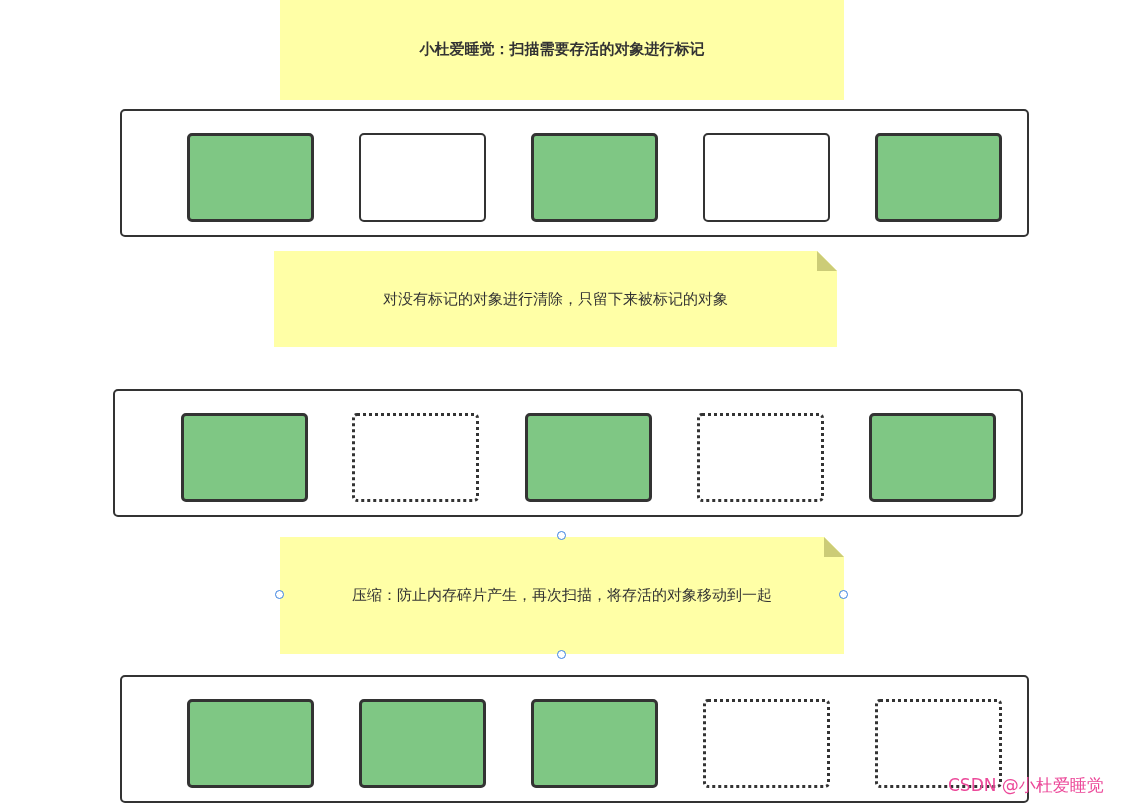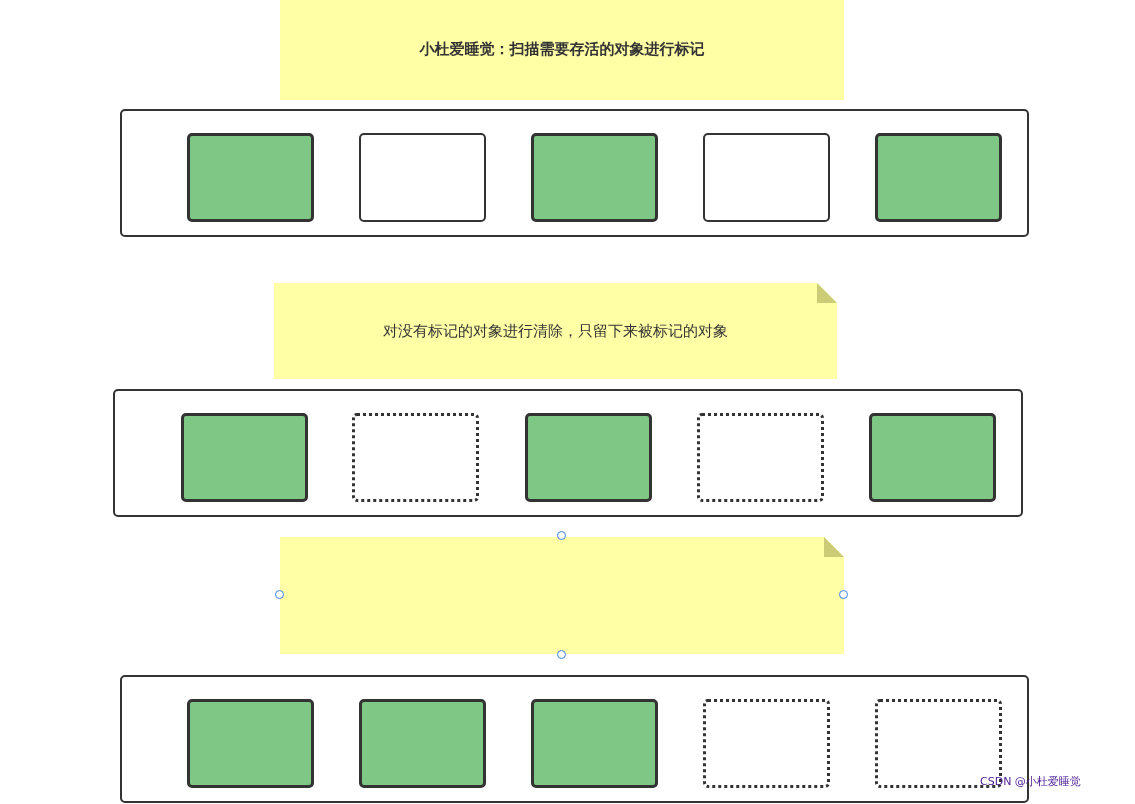--- a/index.html
+++ b/index.html
@@ -11,60 +11,61 @@
     .note.bold { font-weight: bold; }
     .container { position: absolute; box-sizing: border-box; border: 2px solid #333333;
                  border-radius: 5px; background: #ffffff; }
     .block { position: absolute; box-sizing: border-box; width: 127px; height: 89px;
              border-radius: 5px; }
     .block.live { background: #7fc784; border: 3px solid #333333; }
     .block.free { background: #ffffff; border: 2px solid #333333; }
     .block.freed { background: #ffffff; border: 3px dotted #333333; }
     .handle { position: absolute; width: 9px; height: 9px; box-sizing: border-box;
               border: 1.5px solid #3b82e0; border-radius: 50%; background: #ffffff; }
-    .watermark { position: absolute; left: 980px; top: 774px; font-size: 11px; color: #4c1d95;
+    .watermark { position: absolute; left: 948px; top: 774px; font-size: 17px; color: #ec4899;
                  white-space: nowrap; font-family: "DejaVu Sans", sans-serif; }
   </style>
 </head>
 <body>
 
 <div class="note bold" style="left:280px; top:-2px; width:564px; height:102px;">
 
   <span>小杜爱睡觉：扫描需要存活的对象进行标记</span>
 </div>
 
 <div class="container" style="left:120px; top:109px; width:909px; height:128px;">
   <div class="block live" style="left:65px; top:22px;"></div>
   <div class="block free" style="left:237px; top:22px;"></div>
   <div class="block live" style="left:409px; top:22px;"></div>
   <div class="block free" style="left:581px; top:22px;"></div>
   <div class="block live" style="left:753px; top:22px;"></div>
 </div>
 
-<div class="note" style="left:274px; top:251px; width:563px; height:96px;margin-top:32px;">
+<div class="note" style="left:274px; top:251px; width:563px; height:96px;">
   <svg class="fold-tri" viewBox="0 0 20 20">
     <polygon points="0,0 20,0 20,20" fill="#ffffff"></polygon>
     <polygon points="0,0 20,20 0,20" fill="#cccc77"></polygon>
   </svg>
   <span>对没有标记的对象进行清除，只留下来被标记的对象</span>
 </div>
 
 <div class="container" style="left:113px; top:389px; width:910px; height:128px;">
   <div class="block live" style="left:66px; top:22px;"></div>
   <div class="block freed" style="left:237px; top:22px;"></div>
   <div class="block live" style="left:410px; top:22px;"></div>
   <div class="block freed" style="left:582px; top:22px;"></div>
   <div class="block live" style="left:754px; top:22px;"></div>
 </div>
 
 <div class="note" style="left:280px; top:537px; width:564px; height:117px;">
   <svg class="fold-tri" viewBox="0 0 20 20">
     <polygon points="0,0 20,0 20,20" fill="#ffffff"></polygon>
     <polygon points="0,0 20,20 0,20" fill="#cccc77"></polygon>
   </svg>
+  <span>压缩：防止内存碎片产生，再次扫描，将存活的对象移动到一起</span>
 </div>
 <div class="handle" style="left:557px; top:531px;"></div>
 <div class="handle" style="left:275px; top:590px;"></div>
 <div class="handle" style="left:839px; top:590px;"></div>
 <div class="handle" style="left:557px; top:650px;"></div>
 
 <div class="container" style="left:120px; top:675px; width:909px; height:128px;">
   <div class="block live" style="left:65px; top:22px;"></div>
   <div class="block live" style="left:237px; top:22px;"></div>
   <div class="block live" style="left:409px; top:22px;"></div>

